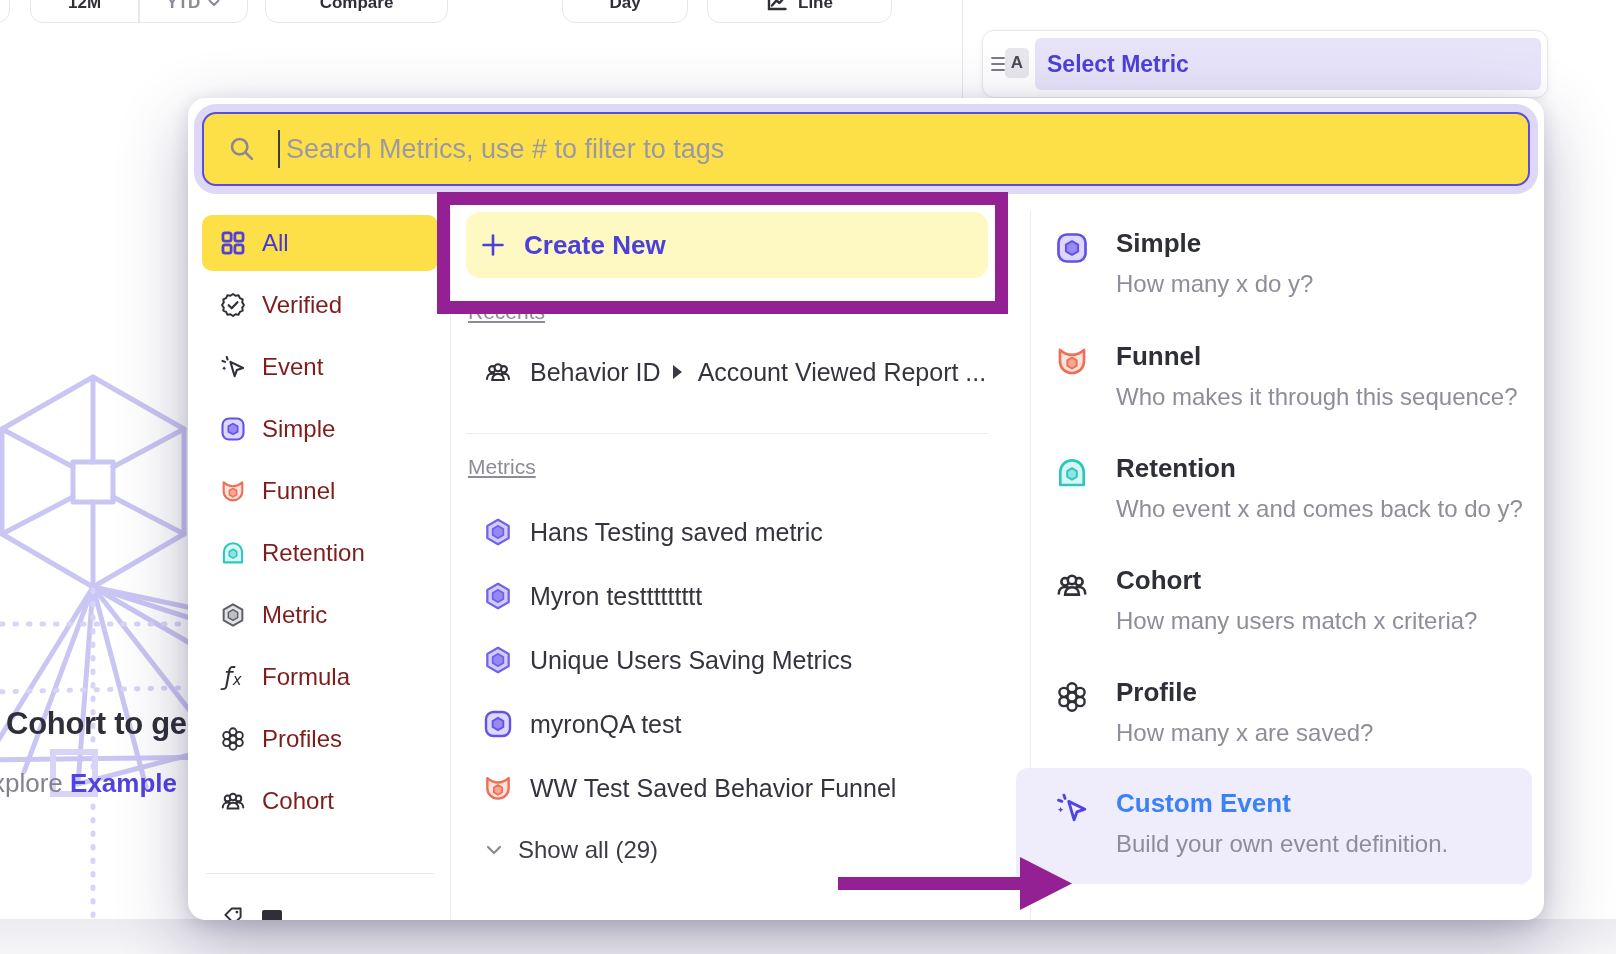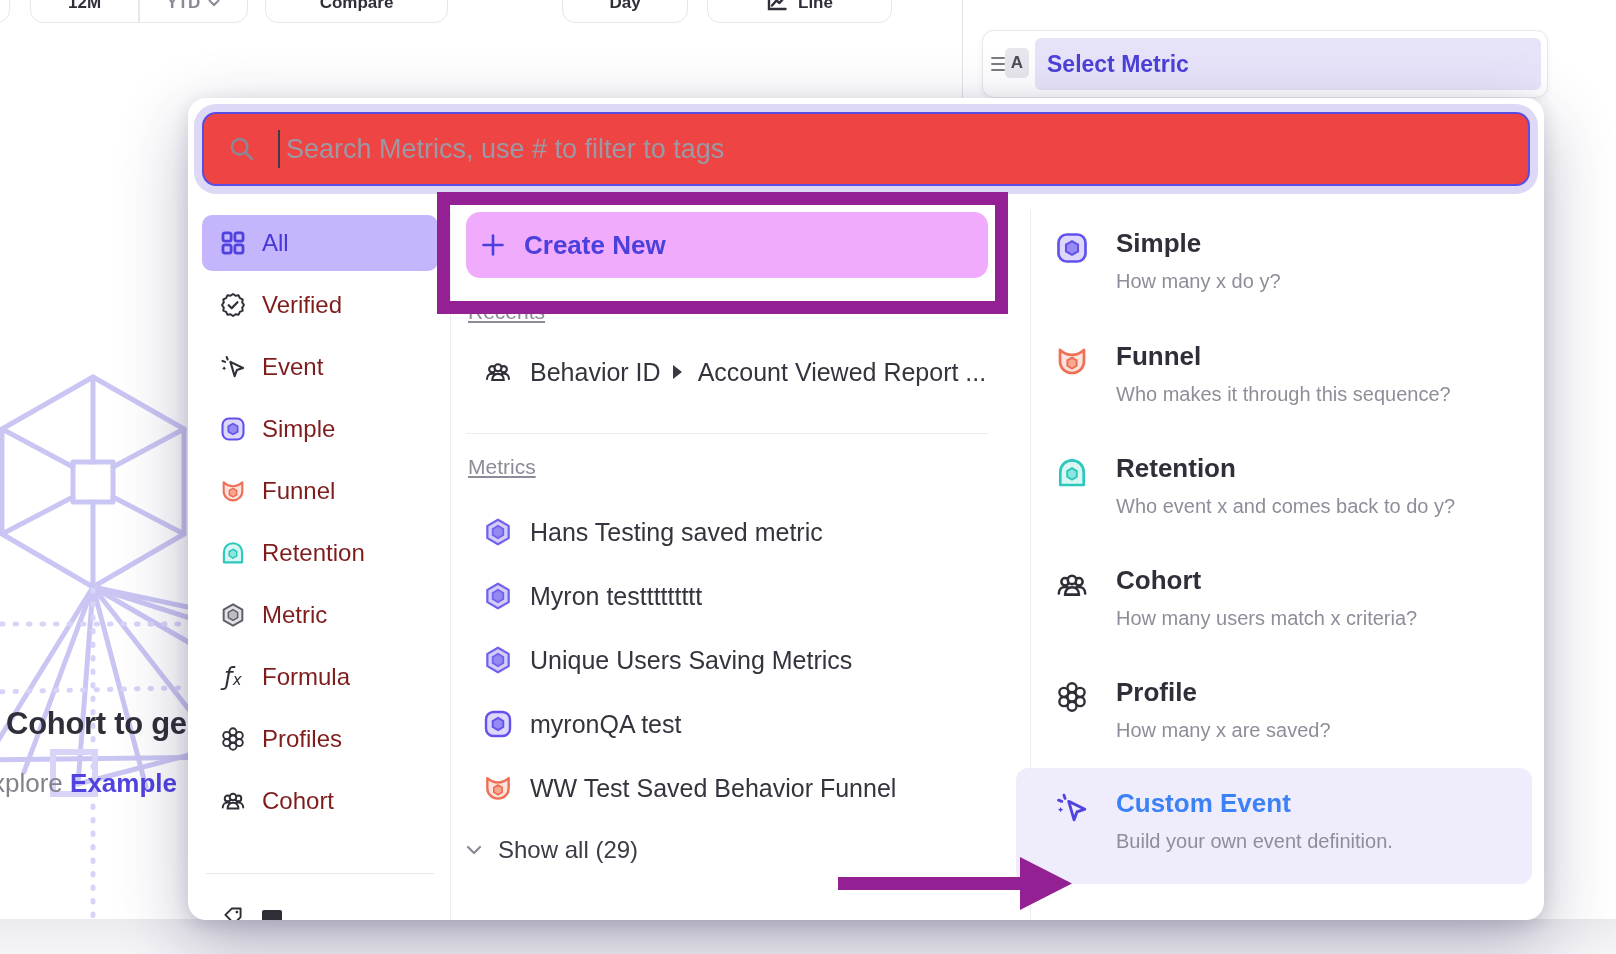--- a/index.html
+++ b/index.html
@@ -31,54 +31,54 @@
              border-radius:5px;font-size:17px;font-weight:700;color:#4b4b56;
              display:flex;align-items:center;justify-content:center;}
   .qb-field{position:absolute;left:52px;top:7px;right:6px;height:52px;background:#e7e4fa;border-radius:6px;
             display:flex;align-items:center;padding-left:12px;font-size:23px;font-weight:600;color:#4c40d8;}
   
   .modal{position:absolute;left:188px;top:98px;width:1356px;height:822px;background:#fff;border-radius:18px;
          box-shadow:0 24px 70px rgba(35,30,80,.30),0 4px 18px rgba(35,30,80,.14);z-index:10;overflow:hidden;}
   .search-wrap{position:absolute;left:14px;top:14px;width:1328px;height:74px;}
   .search-input{width:100%;height:100%;box-sizing:border-box;border:2px solid #584ce2;border-radius:14px;
         box-shadow:0 0 0 8px #dcd8f6;padding:0 4px 0 82px;font-size:27px;color:#32323b;
-        font-family:"Liberation Sans",sans-serif;outline:none;background:#ef4444;}
+        font-family:"Liberation Sans",sans-serif;outline:none;background:#fde047;}
   .search-input::placeholder{color:#9b99a4;}
   .search-glyph{position:absolute;left:26px;top:23px;pointer-events:none;}
   .caret{position:absolute;left:76px;top:18px;width:2px;height:38px;background:#3c3c46;pointer-events:none;}
   .vdiv1{position:absolute;left:262px;top:112px;bottom:0;width:1px;background:#ededf2;}
   .vdiv2{position:absolute;left:842px;top:112px;bottom:0;width:1px;background:#ededf2;}
   
   .side-item{position:absolute;left:14px;width:236px;height:56px;border-radius:10px;
              display:flex;align-items:center;gap:0;cursor:pointer;}
   .side-item .ic{width:30px;height:30px;margin-left:16px;flex:0 0 30px;display:flex;align-items:center;justify-content:center;}
   .side-item .lbl{margin-left:14px;font-size:24px;font-weight:500;color:#7f1d1d;}
-  .side-item.sel{background:#c4b5fd;}
+  .side-item.sel{background:#fde047;}
   .side-item.sel .lbl{color:#4538d6;}
   .side-div{position:absolute;left:18px;top:775px;width:228px;height:1px;background:#e8e7ee;}
   .stub{width:20px;height:12px;background:#2f2f38;border-radius:2px;}
   
-  .create-btn{position:absolute;left:278px;top:114px;width:522px;height:66px;background:#f0abfc;border-radius:14px;
+  .create-btn{position:absolute;left:278px;top:114px;width:522px;height:66px;background:#fef9c3;border-radius:14px;
               display:flex;align-items:center;cursor:pointer;}
   .create-btn .plus{margin-left:14px;}
   .create-btn .lbl{margin-left:18px;font-size:26px;font-weight:600;color:#4c40dd;}
   .sec-label{position:absolute;left:280px;font-size:21px;color:#8d8b97;text-decoration:underline;}
   .mid-row{position:absolute;left:280px;width:520px;height:52px;display:flex;align-items:center;cursor:pointer;}
   .mid-row .ic{width:32px;height:32px;flex:0 0 32px;margin-left:14px;display:flex;align-items:center;justify-content:center;}
   .mid-row .txt{margin-left:16px;font-size:25px;font-weight:500;color:#34343e;white-space:nowrap;}
   .mid-row .crumb-sep{width:0;height:0;border-left:9px solid #3a3a43;border-top:7px solid transparent;
                       border-bottom:7px solid transparent;margin:0 12px;}
   .hdiv{position:absolute;left:278px;top:335px;width:522px;height:1px;background:#ececf1;}
-  .showall{position:absolute;left:278px;top:730px;height:44px;display:flex;align-items:center;cursor:pointer;}
+  .showall{position:absolute;left:298px;top:730px;height:44px;display:flex;align-items:center;cursor:pointer;}
   .showall .txt{margin-left:16px;font-size:24px;font-weight:500;color:#3c3c46;}
   
   .type-row{position:absolute;left:852px;width:492px;cursor:pointer;}
   .type-row .ic{position:absolute;left:14px;top:2px;width:36px;height:36px;}
   .type-row .title{position:absolute;left:76px;top:0;font-size:26px;font-weight:600;color:#2f2f3a;white-space:nowrap;}
-  .type-row .desc{position:absolute;left:76px;top:42px;font-size:20px;color:#8f8d99;white-space:nowrap;}
+  .type-row .desc{position:absolute;left:76px;top:42px;font-size:24px;color:#8f8d99;white-space:nowrap;}
   .type-hl{position:absolute;left:828px;top:670px;width:516px;height:116px;background:#efecfb;border-radius:12px;}
   .title.accent{color:#3b82f6;}
   
   .anno-box{position:absolute;left:437px;top:192px;width:571px;height:122px;border:13px solid #942193;
             box-sizing:border-box;z-index:30;pointer-events:none;}
   .anno-arrow{position:absolute;left:830px;top:848px;z-index:30;pointer-events:none;}
 </style>
 </head>
 <body>
 

